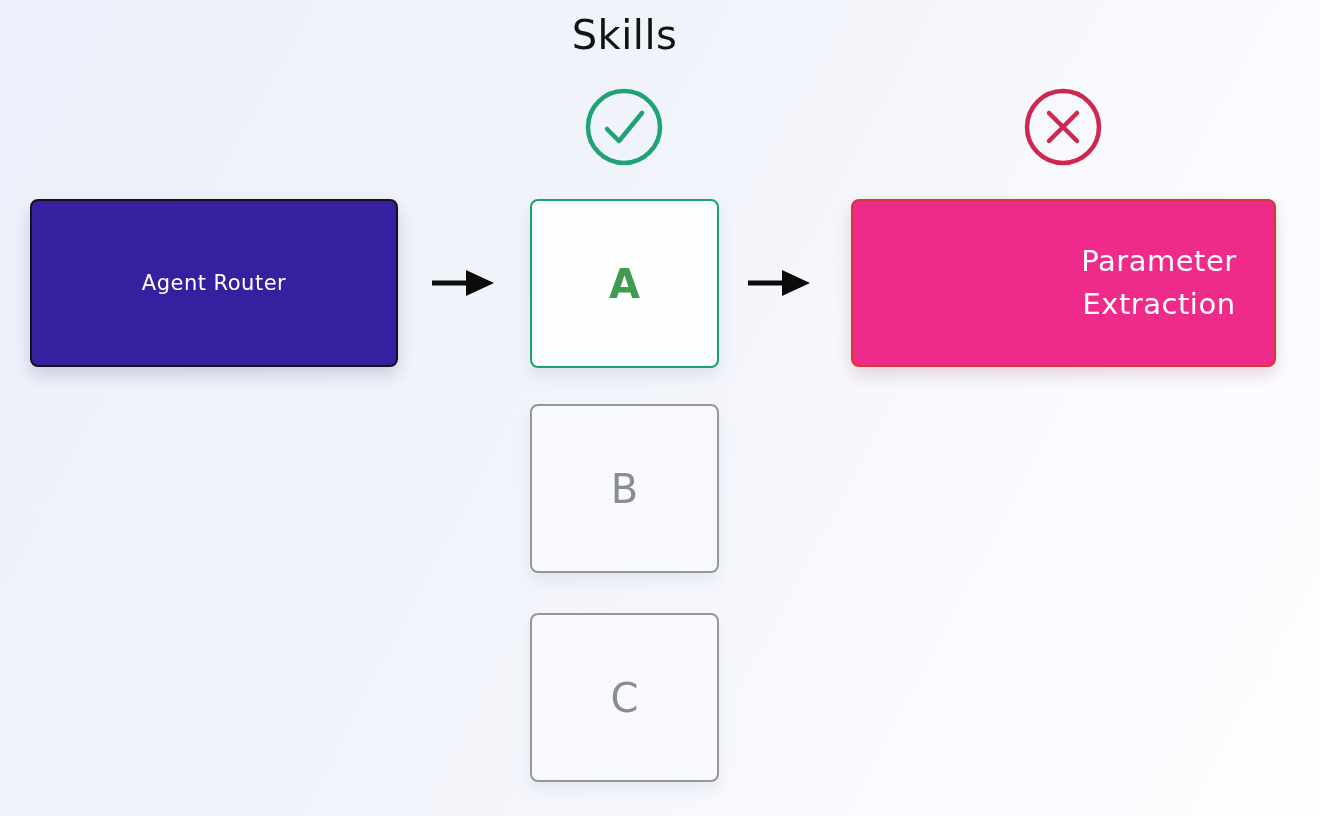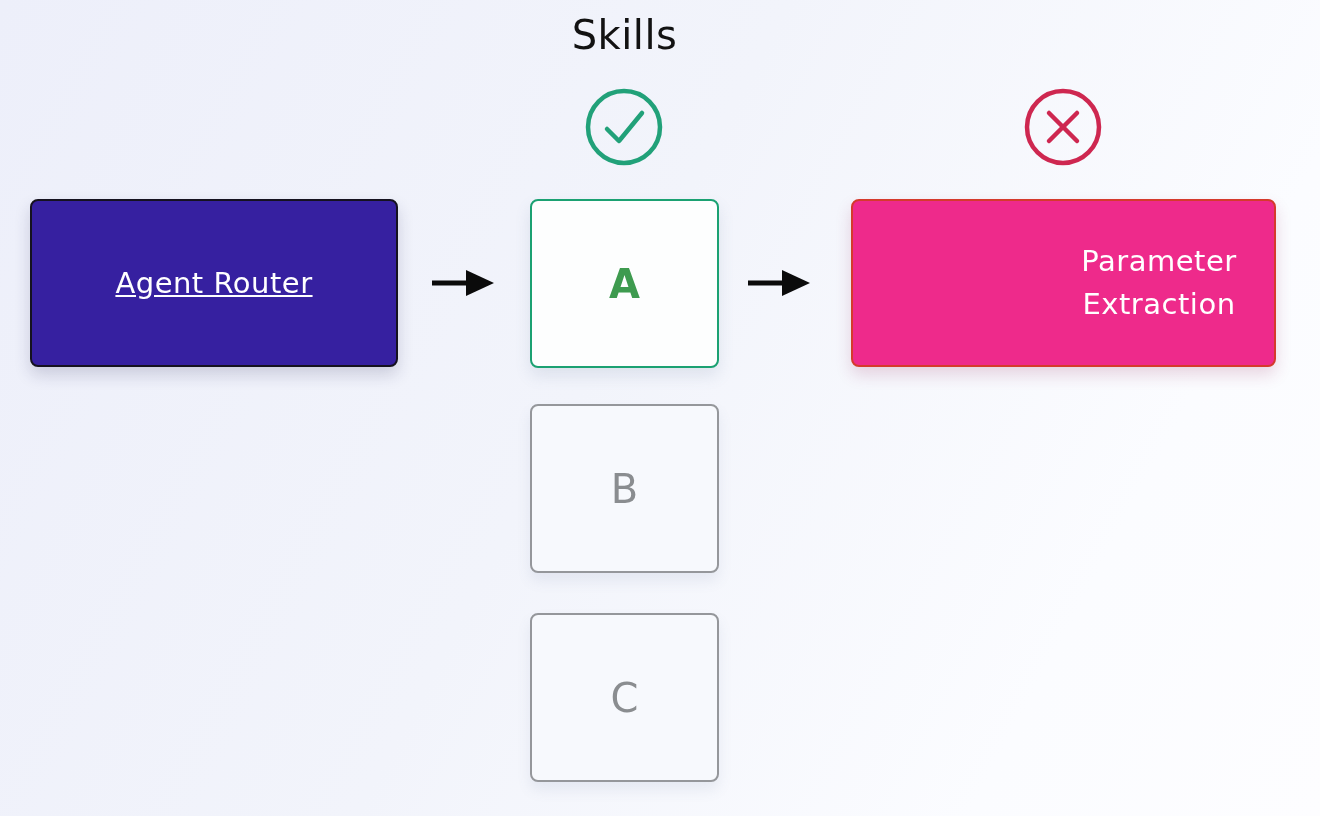--- a/index.html
+++ b/index.html
@@ -47,25 +47,24 @@
     text-align: center;
   }
   .agent-router {
     left: 30px;
     top: 199px;
     width: 368px;
     height: 168px;
     background: #3620A0;
     border: 2px solid #15121F;
     color: #ffffff;
-    font-size: 29px;
+    font-size: 21px;
     font-weight: 500;
     letter-spacing: 0.5px;
     box-shadow: 0 8px 16px rgba(40, 40, 90, 0.18);
-    text-decoration: underline;
   }
   .param-extraction {
     left: 851px;
     top: 199px;
     width: 425px;
     height: 168px;
     background: #EE2A8B;
     border: 2px solid #D53A2C;
     color: #ffffff;
     font-size: 29px;

